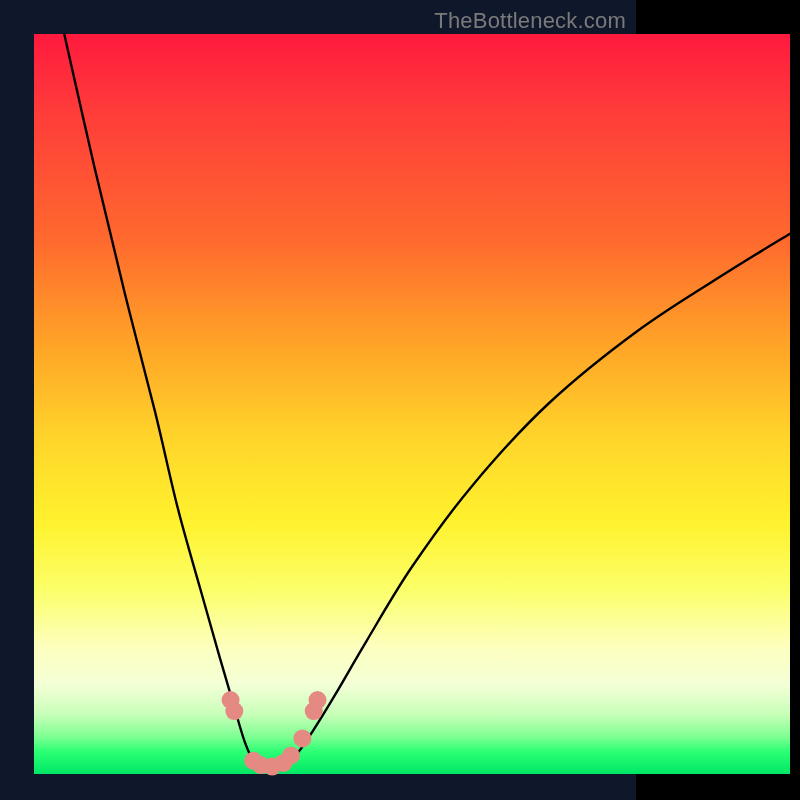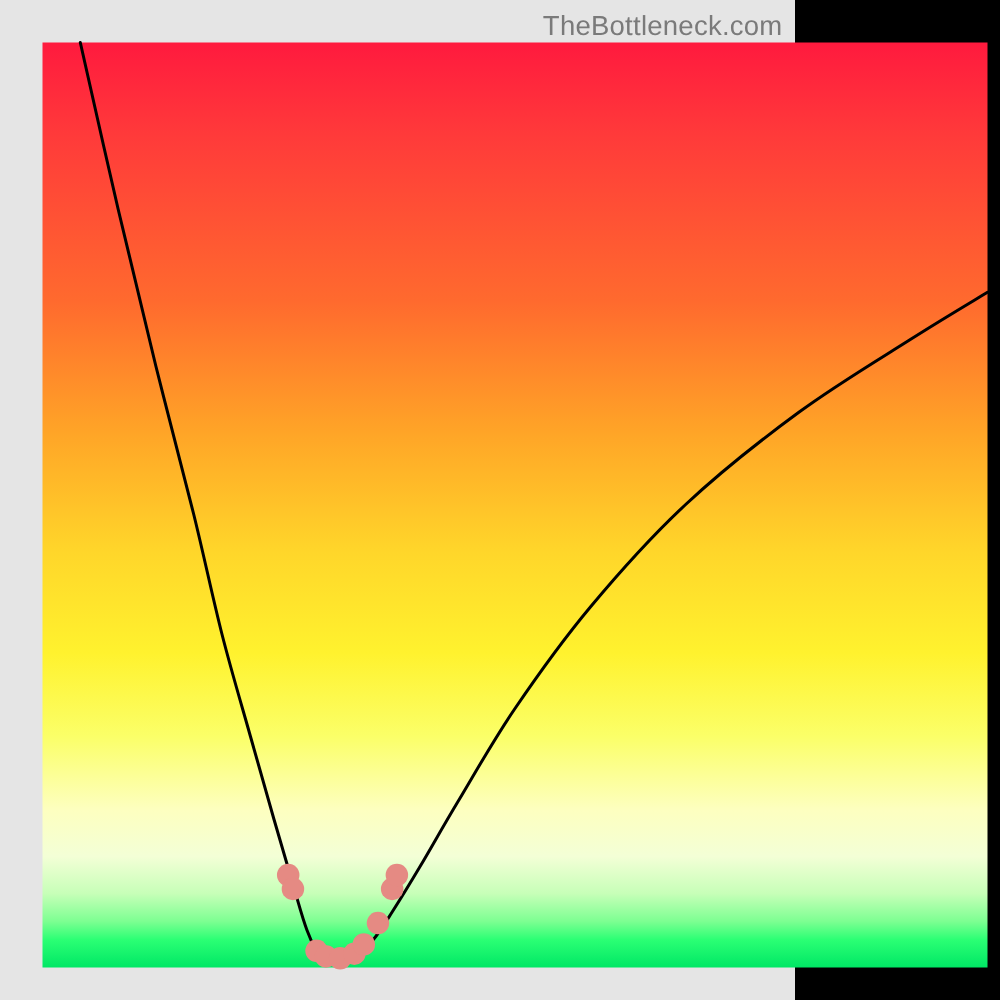--- a/index.html
+++ b/index.html
@@ -10,21 +10,21 @@
     background: #000;
     font-family: Arial, Helvetica, sans-serif;
     overflow: hidden;
   }
   .frame {
     position: absolute;
     left: 0;
     top: 0;
     width: 636px;
     height: 800px;
-    background: #e5e5e5;
+    background: #0f172a;
   }
   .plot-area {
     position: absolute;
     left: 34px;
     top: 34px;
     width: 756px;
     height: 740px;
     
     background: linear-gradient(to bottom,
       #ff1a3e 0%,

